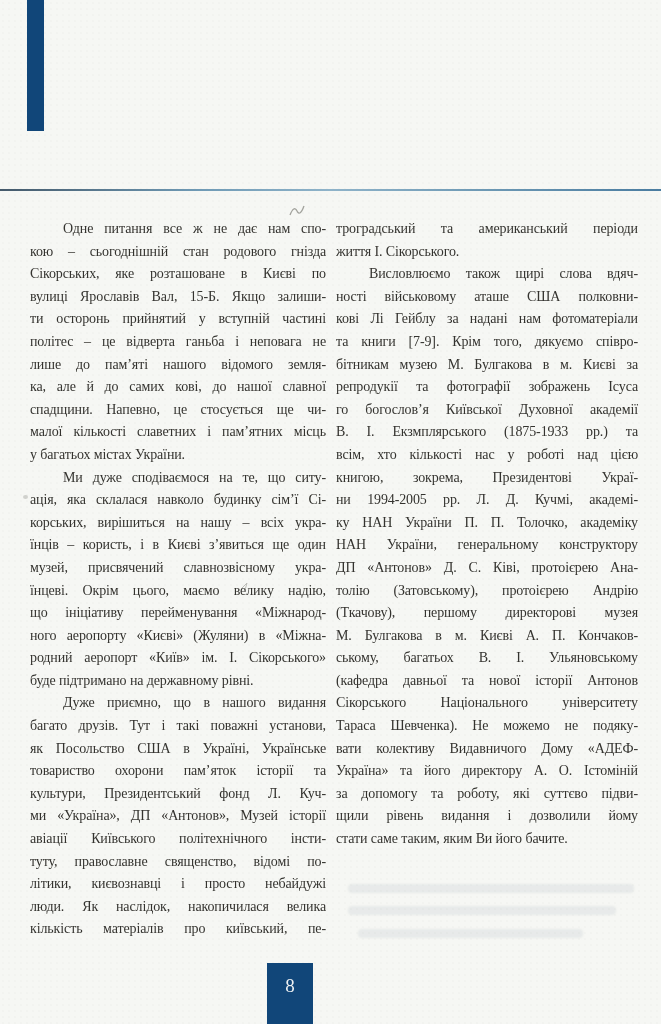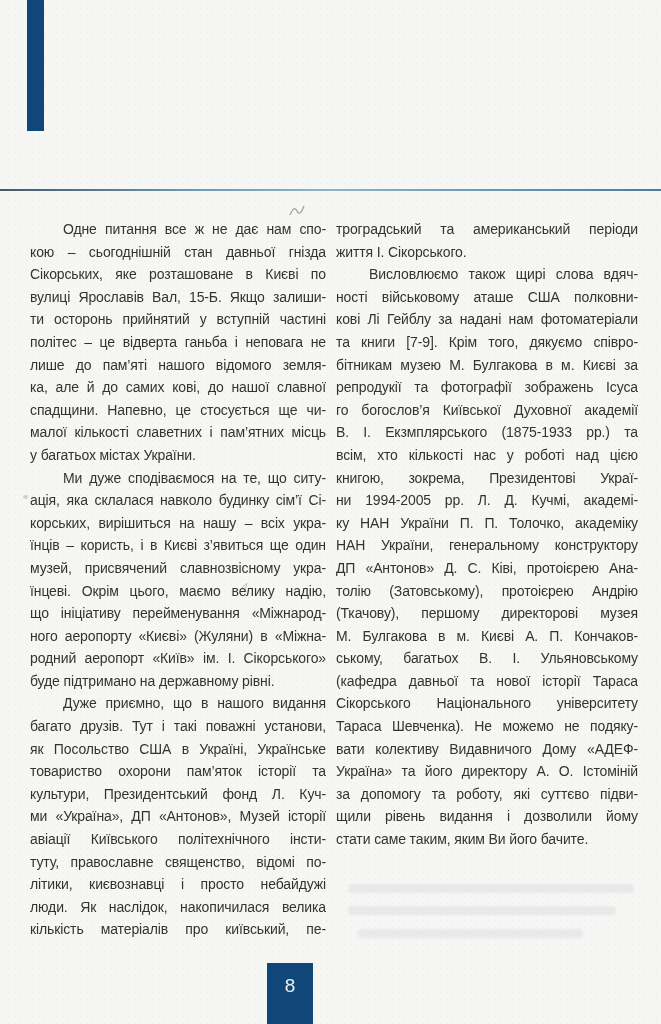--- a/index.html
+++ b/index.html
@@ -1,18 +1,18 @@
 <!DOCTYPE html>
 <html><head>
 <meta charset="utf-8">
 <style>
   html,body{margin:0;padding:0;background:#f6f7f4;}
   .page{
     position:relative;width:661px;height:1024px;background:#f6f7f4;overflow:hidden;
-    font-family:Liberation Sans, sans-serif;
+    font-family:Liberation Serif, serif;
   }
   .page::before{
     content:"";position:absolute;inset:0;pointer-events:none;
     background-image:radial-gradient(rgba(70,70,60,0.02) 1px,transparent 1.2px);
     background-size:6px 6px;
   }
   .corner-tab{position:absolute;left:27px;top:0;width:17px;height:131px;background:#114679;}
   .divider{
     position:absolute;left:0;top:189px;width:661px;height:2px;
     background:linear-gradient(90deg,#44596a 0%,#6f9ab5 30%,#8fb3c9 50%,#6f9ab5 72%,#4a7ca0 100%);
@@ -45,21 +45,21 @@
   <svg class="pencil m1" width="17" height="15" viewBox="0 0 17 15">
     <path d="M2,12 Q6,2 9,8 T16,3" stroke="#76766f" stroke-width="1.3" fill="none"></path>
   </svg>
   <svg class="pencil m2" width="10" height="10" viewBox="0 0 10 10">
     <path d="M1,8 L7,2 L5,9" stroke="#76766f" stroke-width="1" fill="none"></path>
   </svg>
   <div class="pencil m3"></div>
 
   <div class="column left">
       <div class="line indent">Одне питання все ж не дає нам спо-</div>
-      <div class="line">кою – сьогоднішній стан давньої гнізда</div>
+      <div class="line">кою – сьогоднішній стан родового гнізда</div>
       <div class="line">Сікорських, яке розташоване в Києві по</div>
       <div class="line">вулиці Ярославів Вал, 15-Б. Якщо залиши-</div>
       <div class="line">ти осторонь прийнятий у вступній частині</div>
       <div class="line">політес – це відверта ганьба і неповага не</div>
       <div class="line">лише до пам’яті нашого відомого земля-</div>
       <div class="line">ка, але й до самих кові, до нашої славної</div>
       <div class="line">спадщини. Напевно, це стосується ще чи-</div>
       <div class="line">малої кількості славетних і пам’ятних місць</div>
       <div class="line last">у багатьох містах України.</div>
       <div class="line indent">Ми дуже сподіваємося на те, що ситу-</div>
@@ -98,21 +98,21 @@
       <div class="line">всім, хто кількості нас у роботі над цією</div>
       <div class="line">книгою, зокрема, Президентові Украї-</div>
       <div class="line">ни 1994-2005 рр. Л. Д. Кучмі, академі-</div>
       <div class="line">ку НАН України П. П. Толочко, академіку</div>
       <div class="line">НАН України, генеральному конструктору</div>
       <div class="line">ДП «Антонов» Д. С. Ківі, протоієрею Ана-</div>
       <div class="line">толію (Затовському), протоієрею Андрію</div>
       <div class="line">(Ткачову), першому директорові музея</div>
       <div class="line">М. Булгакова в м. Києві А. П. Кончаков-</div>
       <div class="line">ському, багатьох В. І. Ульяновському</div>
-      <div class="line">(кафедра давньої та нової історії Тараса</div>
+      <div class="line">(кафедра давньої та нової історії Антонов</div>
       <div class="line">Сікорського Національного університету</div>
       <div class="line">Тараса Шевченка). Не можемо не подяку-</div>
       <div class="line">вати колективу Видавничого Дому «АДЕФ-</div>
       <div class="line">Україна» та його директору А. О. Істоміній</div>
       <div class="line">за допомогу та роботу, які суттєво підви-</div>
       <div class="line">щили рівень видання і дозволили йому</div>
       <div class="line last">стати саме таким, яким Ви його бачите.</div>
     </div>
 
   <div class="ghost g1"></div>

